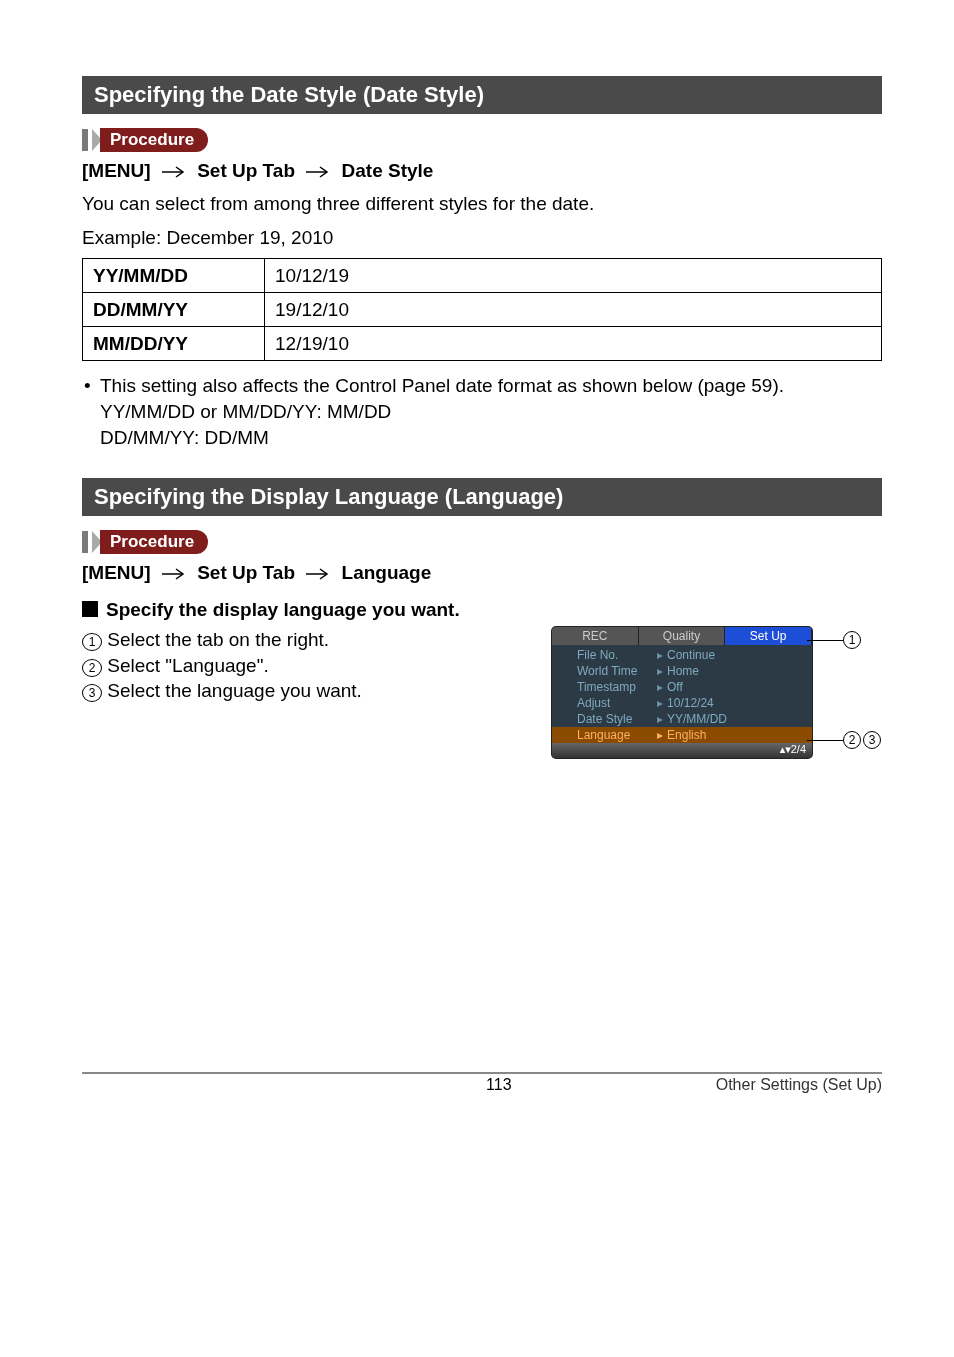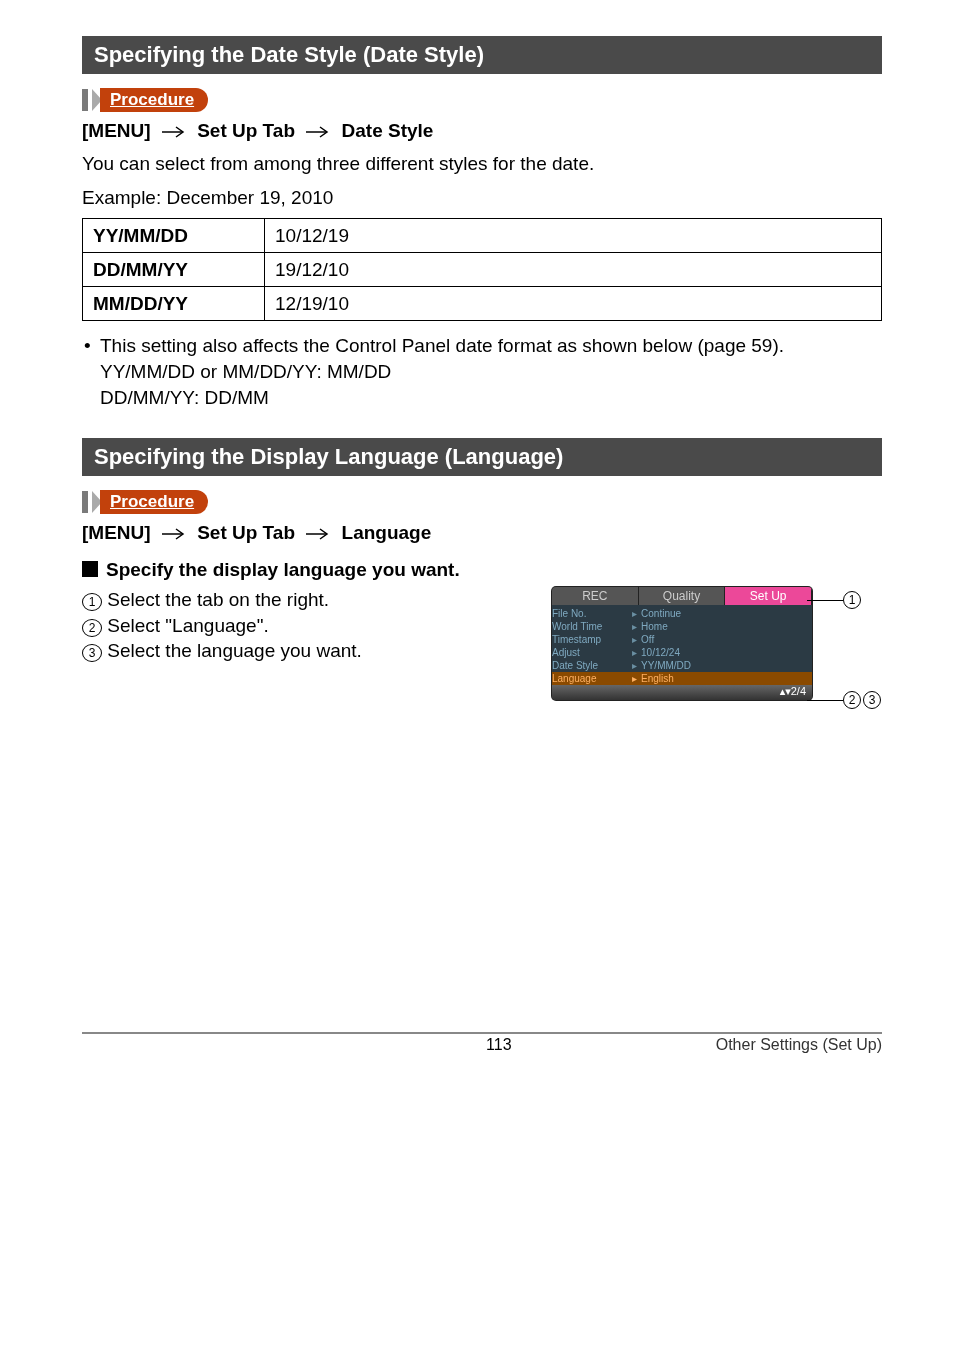--- a/index.html
+++ b/index.html
@@ -1,23 +1,23 @@
 <!DOCTYPE html>
 <html><head>
 <meta charset="utf-8">
 <style>
   * { box-sizing: border-box; margin: 0; padding: 0; }
   html, body { width: 954px; height: 1357px; background: #fff; font-family: Arial, Helvetica, sans-serif; color: #000; }
-  .page { width: 954px; height: 1082px; padding: 32px 72px 28px 82px; position: relative; }
+  .page { width: 954px; height: 1082px; padding: 32px 72px 28px 82px; position: relative; margin-top: 40px; }
   .section-header { background: #4a4a4a; color: #fff; font-size: 22px; font-weight: bold; padding: 6px 12px; margin-top: 4px; margin-bottom: 14px; }
   .section-header.second { margin-top: 28px; }
   .procedure-row { display: flex; align-items: center; margin-bottom: 8px; }
   .proc-bar { width: 6px; height: 22px; background: #7a7a7a; margin-right: 4px; }
   .proc-chev { width: 0; height: 0; border-top: 11px solid transparent; border-bottom: 11px solid transparent; border-left: 10px solid #aaa; margin-right: -2px; }
-  .proc-pill { background: #c2410c; color: #fff; font-weight: bold; font-size: 17px; padding: 2px 14px 2px 10px; border-top-right-radius: 12px; border-bottom-right-radius: 12px; text-decoration: underline; }
+  .proc-pill { background: #7f1d1d; color: #fff; font-weight: bold; font-size: 17px; padding: 2px 14px 2px 10px; border-top-right-radius: 12px; border-bottom-right-radius: 12px; }
   .breadcrumb { font-weight: bold; font-size: 19px; margin: 8px 0 8px 0; }
   .arrow { display: inline-block; vertical-align: middle; margin: 0 6px; }
   .body-text { font-size: 19px; line-height: 1.35; margin-bottom: 8px; }
   table.styles { width: 100%; border-collapse: collapse; margin: 6px 0 12px 0; }
   table.styles td, table.styles th { border: 1px solid #000; padding: 4px 10px; font-size: 19px; text-align: left; vertical-align: middle; height: 34px; }
   table.styles th { font-weight: bold; width: 182px; }
   ul.note { list-style: none; font-size: 19px; line-height: 1.35; margin-top: 4px; }
   ul.note > li { position: relative; padding-left: 18px; }
   ul.note > li::before { content: "•"; position: absolute; left: 2px; top: 0; }
   ul.note .indent { display: block; padding-left: 0; }
@@ -27,23 +27,23 @@
   .steps { font-size: 19px; line-height: 1.35; flex: 1; }
   .steps .num { display:inline-block; width:20px; text-align:center; }
   .screenshot-wrap { position: relative; width: 330px; }
   .device-shot {
     width: 260px; background: #444; border-radius: 4px; overflow: hidden;
     font-family: Arial, sans-serif; font-size: 13px; color: #88b4cc;
     box-shadow: 0 0 0 1px #222;
   }
   .tabrow { display: flex; background: #222; }
   .tab { flex:1; text-align:center; padding:2px 12px; background:#555; color:#ccc; font-size:12px; border-right:1px solid #222; }
-  .tab.active { background:#ec4899; color:#fff; }
+  .tab.active { background:#1d4ed8; color:#fff; }
   .menu-body { background:#2b3a44; padding:2px 0 0 0; }
-  .menu-line { display:flex; padding:1px 0; font-size:10px; color:#7fa9c0; }
+  .menu-line { display:flex; padding:1px 25px; font-size:12px; color:#7fa9c0; }
   .menu-line .ml { width:80px; white-space:nowrap; }
   .menu-line .tri { color:#6a8fa3; margin-right:4px; }
   .menu-line.highlight { background:#8a4a00; color:#ffb060; }
   .menu-line.highlight .tri, .menu-line.highlight .ml, .menu-line.highlight .mv { color:#ffb060; }
   .pager { text-align:right; background:linear-gradient(#666,#333); color:#fff; font-size:11px; padding:0 6px 2px 0; }
   .callout { position:absolute; font-size:17px; display:flex; align-items:center; }
   .callout .line { height:1px; background:#000; }
   .circ { display:inline-block; width:18px; height:18px; border:1.2px solid #000; border-radius:50%; text-align:center; line-height:16px; font-size:12px; background:#fff; }
   .footer { position:absolute; bottom:28px; left:82px; right:72px; border-top:2px solid #888; display:flex; justify-content:space-between; align-items:flex-end; padding-top:2px; font-size:13px; color:#333; }
   .footer .pnum { flex:1; text-align:center; font-size:16px; color:#000; }

